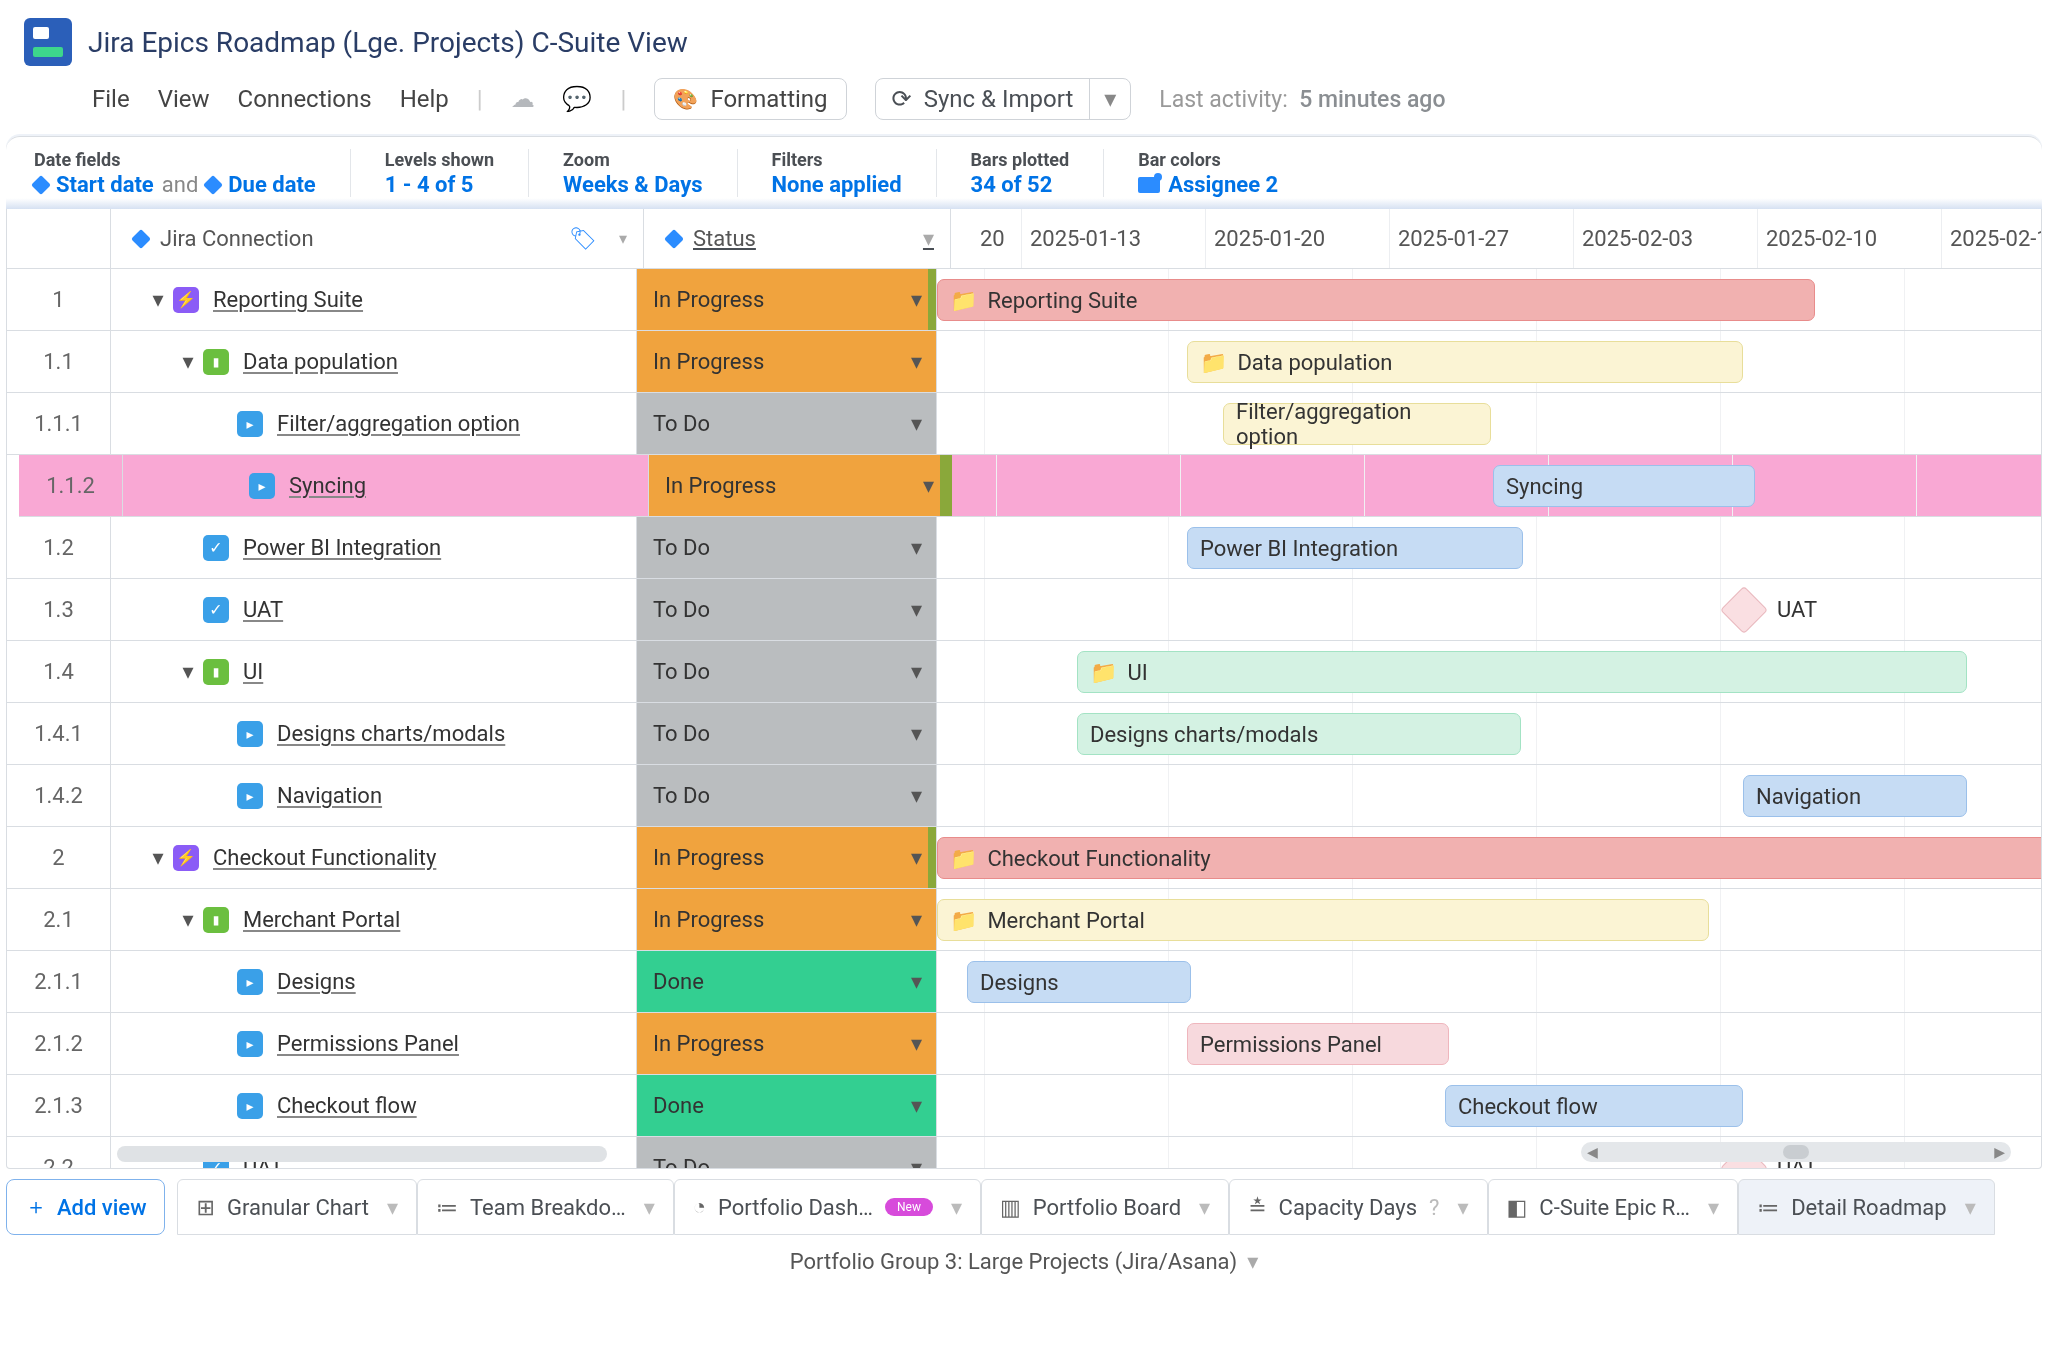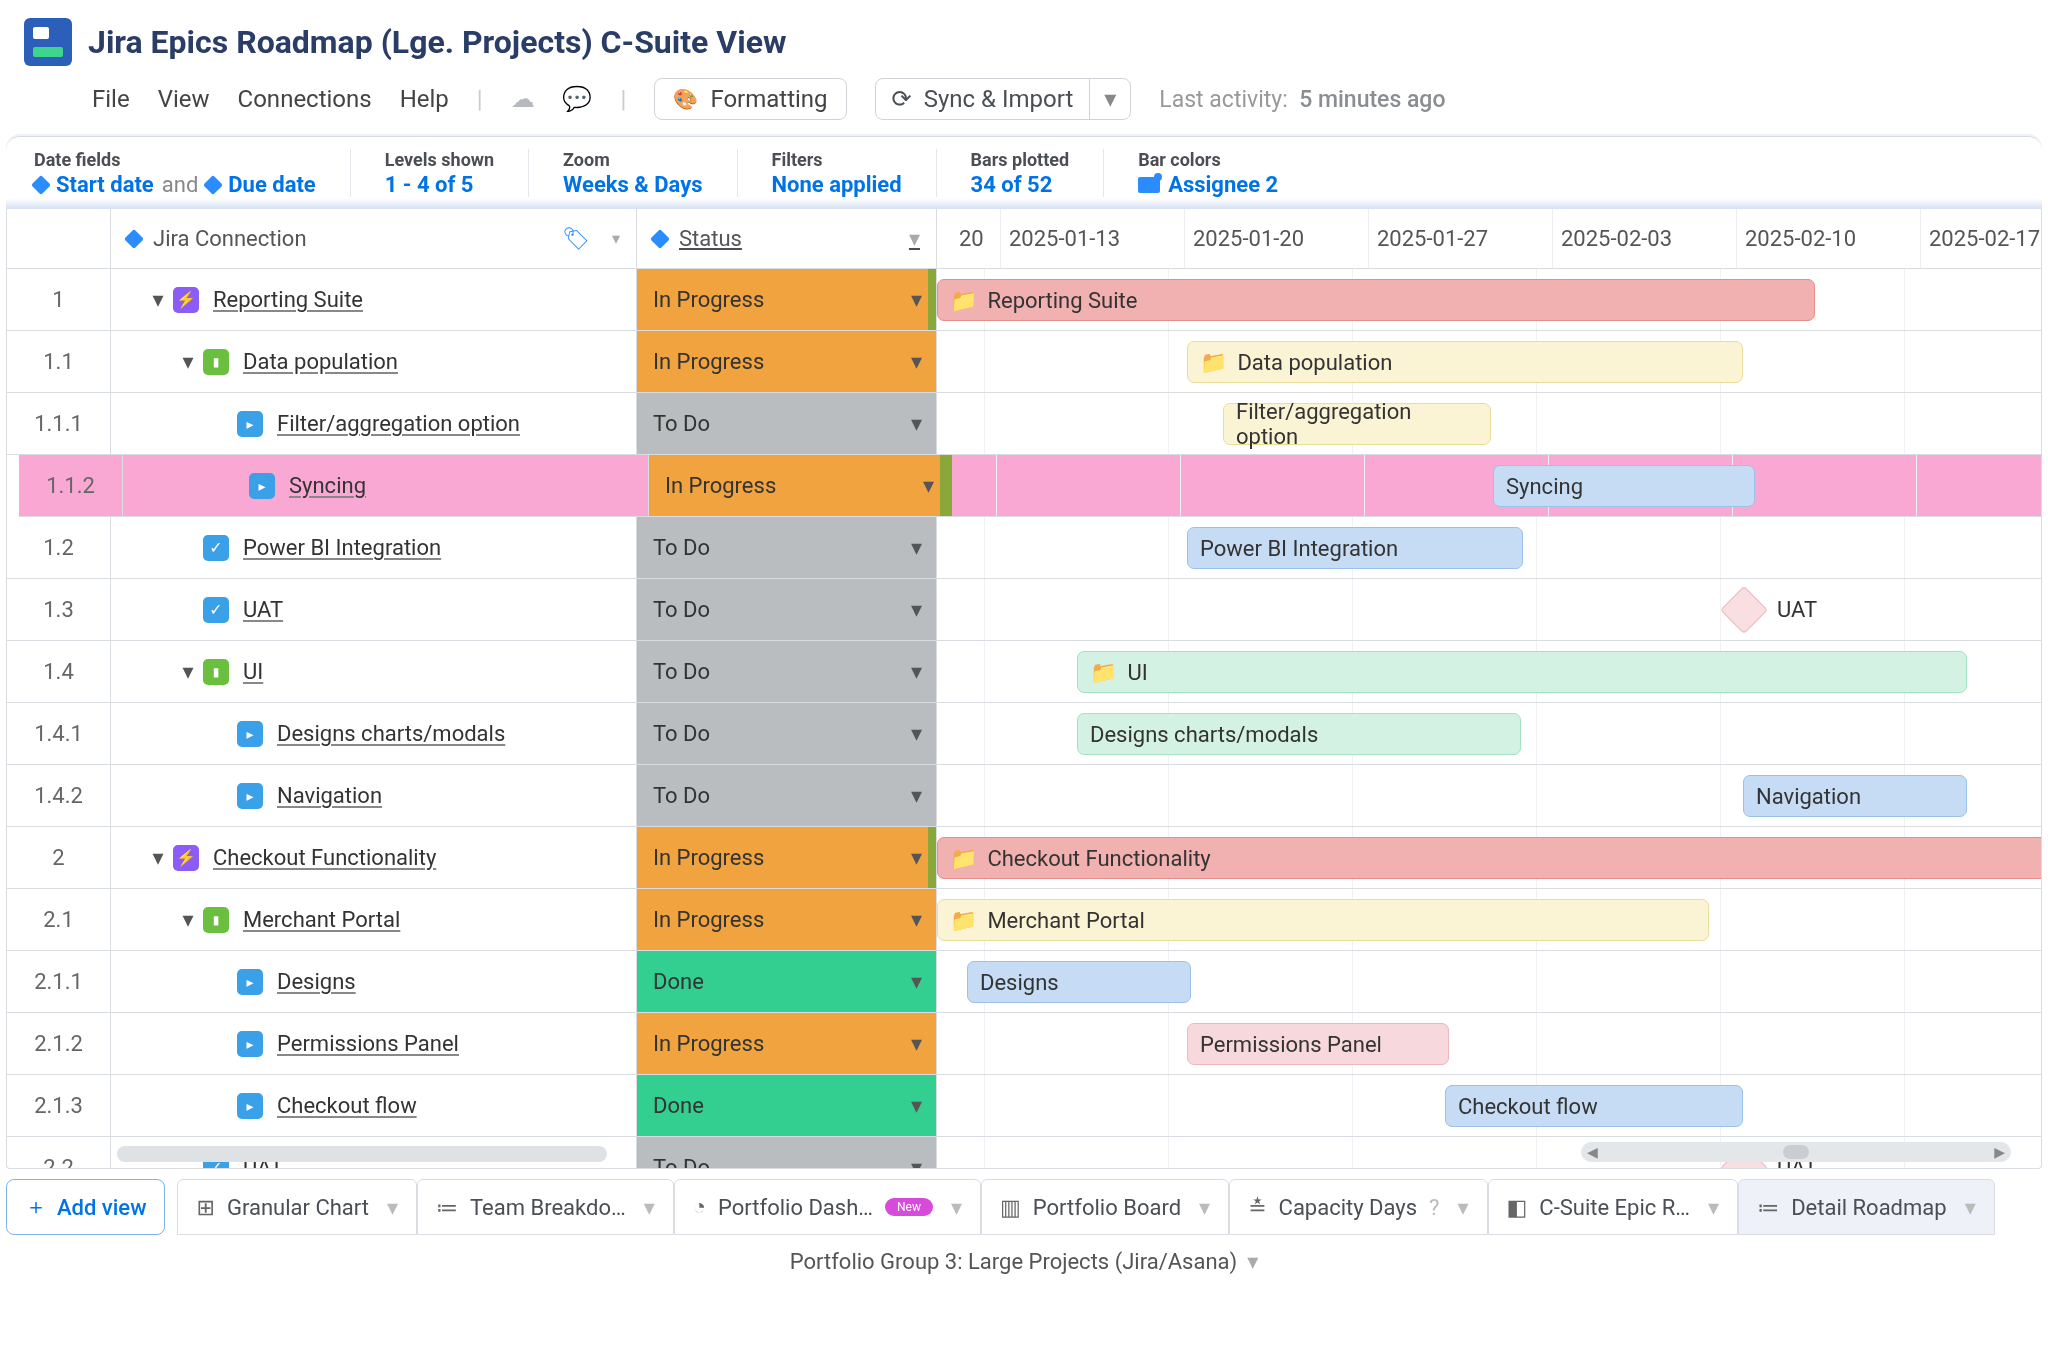--- a/index.html
+++ b/index.html
@@ -26,21 +26,21 @@
     --bar-pink-border:#efb6bd;
   }
   *{box-sizing:border-box;}
   html,body{margin:0;padding:0;width:2048px;height:1364px;font-family:-apple-system,'Segoe UI',Roboto,Helvetica,Arial,sans-serif;font-size:22px;color:var(--text);background:var(--bg);overflow:hidden;}
 
   
   .titlebar{display:flex;align-items:center;gap:16px;padding:18px 24px 2px;}
   .app-icon{width:48px;height:48px;border-radius:6px;background:#2b5fb9;position:relative;}
   .app-icon::before{content:"";position:absolute;top:9px;left:9px;width:16px;height:12px;background:#fff;border-radius:2px;}
   .app-icon::after{content:"";position:absolute;bottom:9px;left:9px;width:30px;height:10px;background:#3dd68c;border-radius:2px;}
-  .page-title{font-size:32px;color:#2a3d66;font-weight:700;}
+  .page-title{font-size:28px;color:#2a3d66;font-weight:400;}
 
   
   .menubar{display:flex;align-items:center;gap:28px;padding:10px 24px 16px 92px;font-size:24px;}
   .menubar .mi{color:#444;cursor:pointer;}
   .sep{color:#ccc;}
   .icon-btn{color:#b5b8bc;cursor:pointer;}
   .pill-btn{display:inline-flex;align-items:center;gap:12px;border:1.5px solid #cfd3d8;border-radius:8px;padding:6px 18px;color:#444;cursor:pointer;background:#fff;}
   .pill-btn .ic{font-size:20px;}
   .pill-split{display:inline-flex;align-items:center;border:1.5px solid #cfd3d8;border-radius:8px;overflow:hidden;background:#fff;cursor:pointer;}
   .pill-split .main{display:flex;align-items:center;gap:12px;padding:6px 16px;}
@@ -55,21 +55,21 @@
   .cfg-label{font-size:18px;font-weight:700;color:#4b4f54;margin-bottom:2px;}
   .cfg-val{color:var(--blue);font-size:22px;font-weight:700;display:flex;align-items:center;gap:8px;}
   .cfg-val .and{color:#888;font-weight:400;}
   .diamond{display:inline-block;width:14px;height:14px;background:#2b8cff;transform:rotate(45deg);border-radius:2px;}
   .assignee-ic{display:inline-block;width:22px;height:16px;background:#2b8cff;border-radius:2px;position:relative;}
   .assignee-ic::after{content:"";position:absolute;right:-2px;top:-4px;width:8px;height:8px;background:#2b8cff;border-radius:50%;}
 
   
   .grid-wrap{position:relative;margin:0 6px;border:1px solid var(--border);border-top:none;border-radius:0 0 4px 4px;height:960px;overflow:hidden;}
 
-  .ghead{display:flex;height:60px;background:#fff;border-bottom:1px solid var(--border);}
+  .ghead{display:flex;height:60px;background:#fff;border-bottom:1px solid var(--border);gap:7px;}
   .ghead .gcol{display:flex;align-items:center;padding:0 16px;border-right:1px solid var(--border);position:relative;}
   .gcol-num{width:104px;flex:none;}
   .gcol-jira{width:526px;flex:none;gap:12px;}
   .gcol-status{width:300px;flex:none;gap:12px;text-decoration:underline;}
   .gcol-tl{flex:1;padding:0;}
   .gh-icon{color:#2b8cff;font-size:18px;}
   .gh-text{font-weight:400;color:#555;}
   .gh-tag{margin-left:auto;color:#2b8cff;font-size:22px;}
   .gh-caret{margin-left:auto;color:#aaa;}
 

